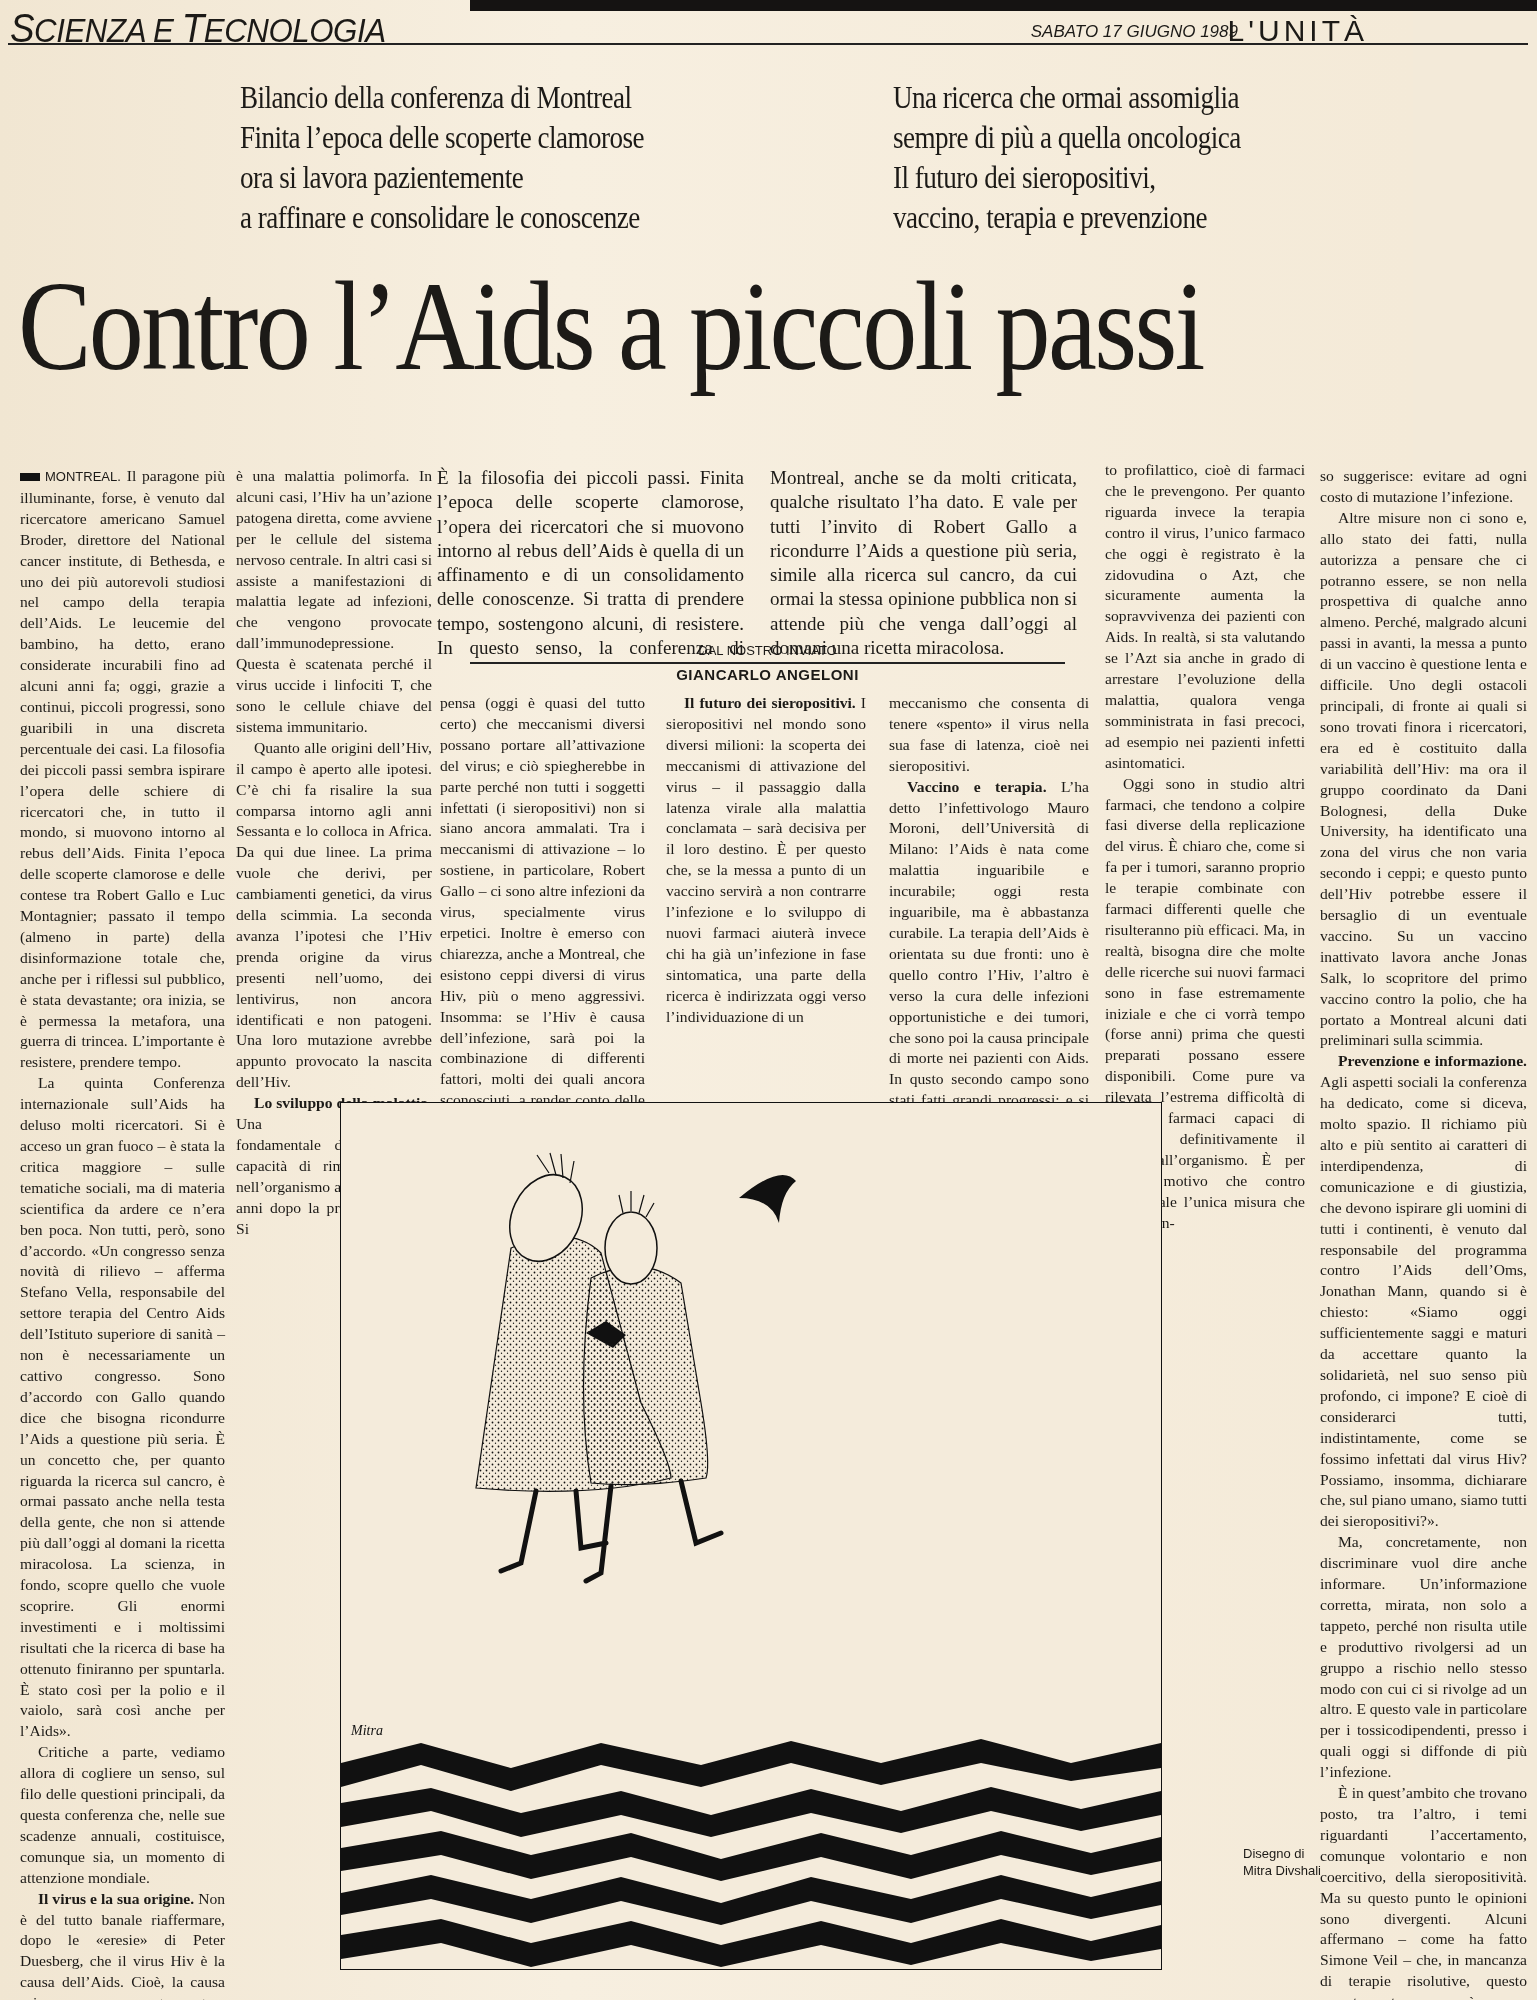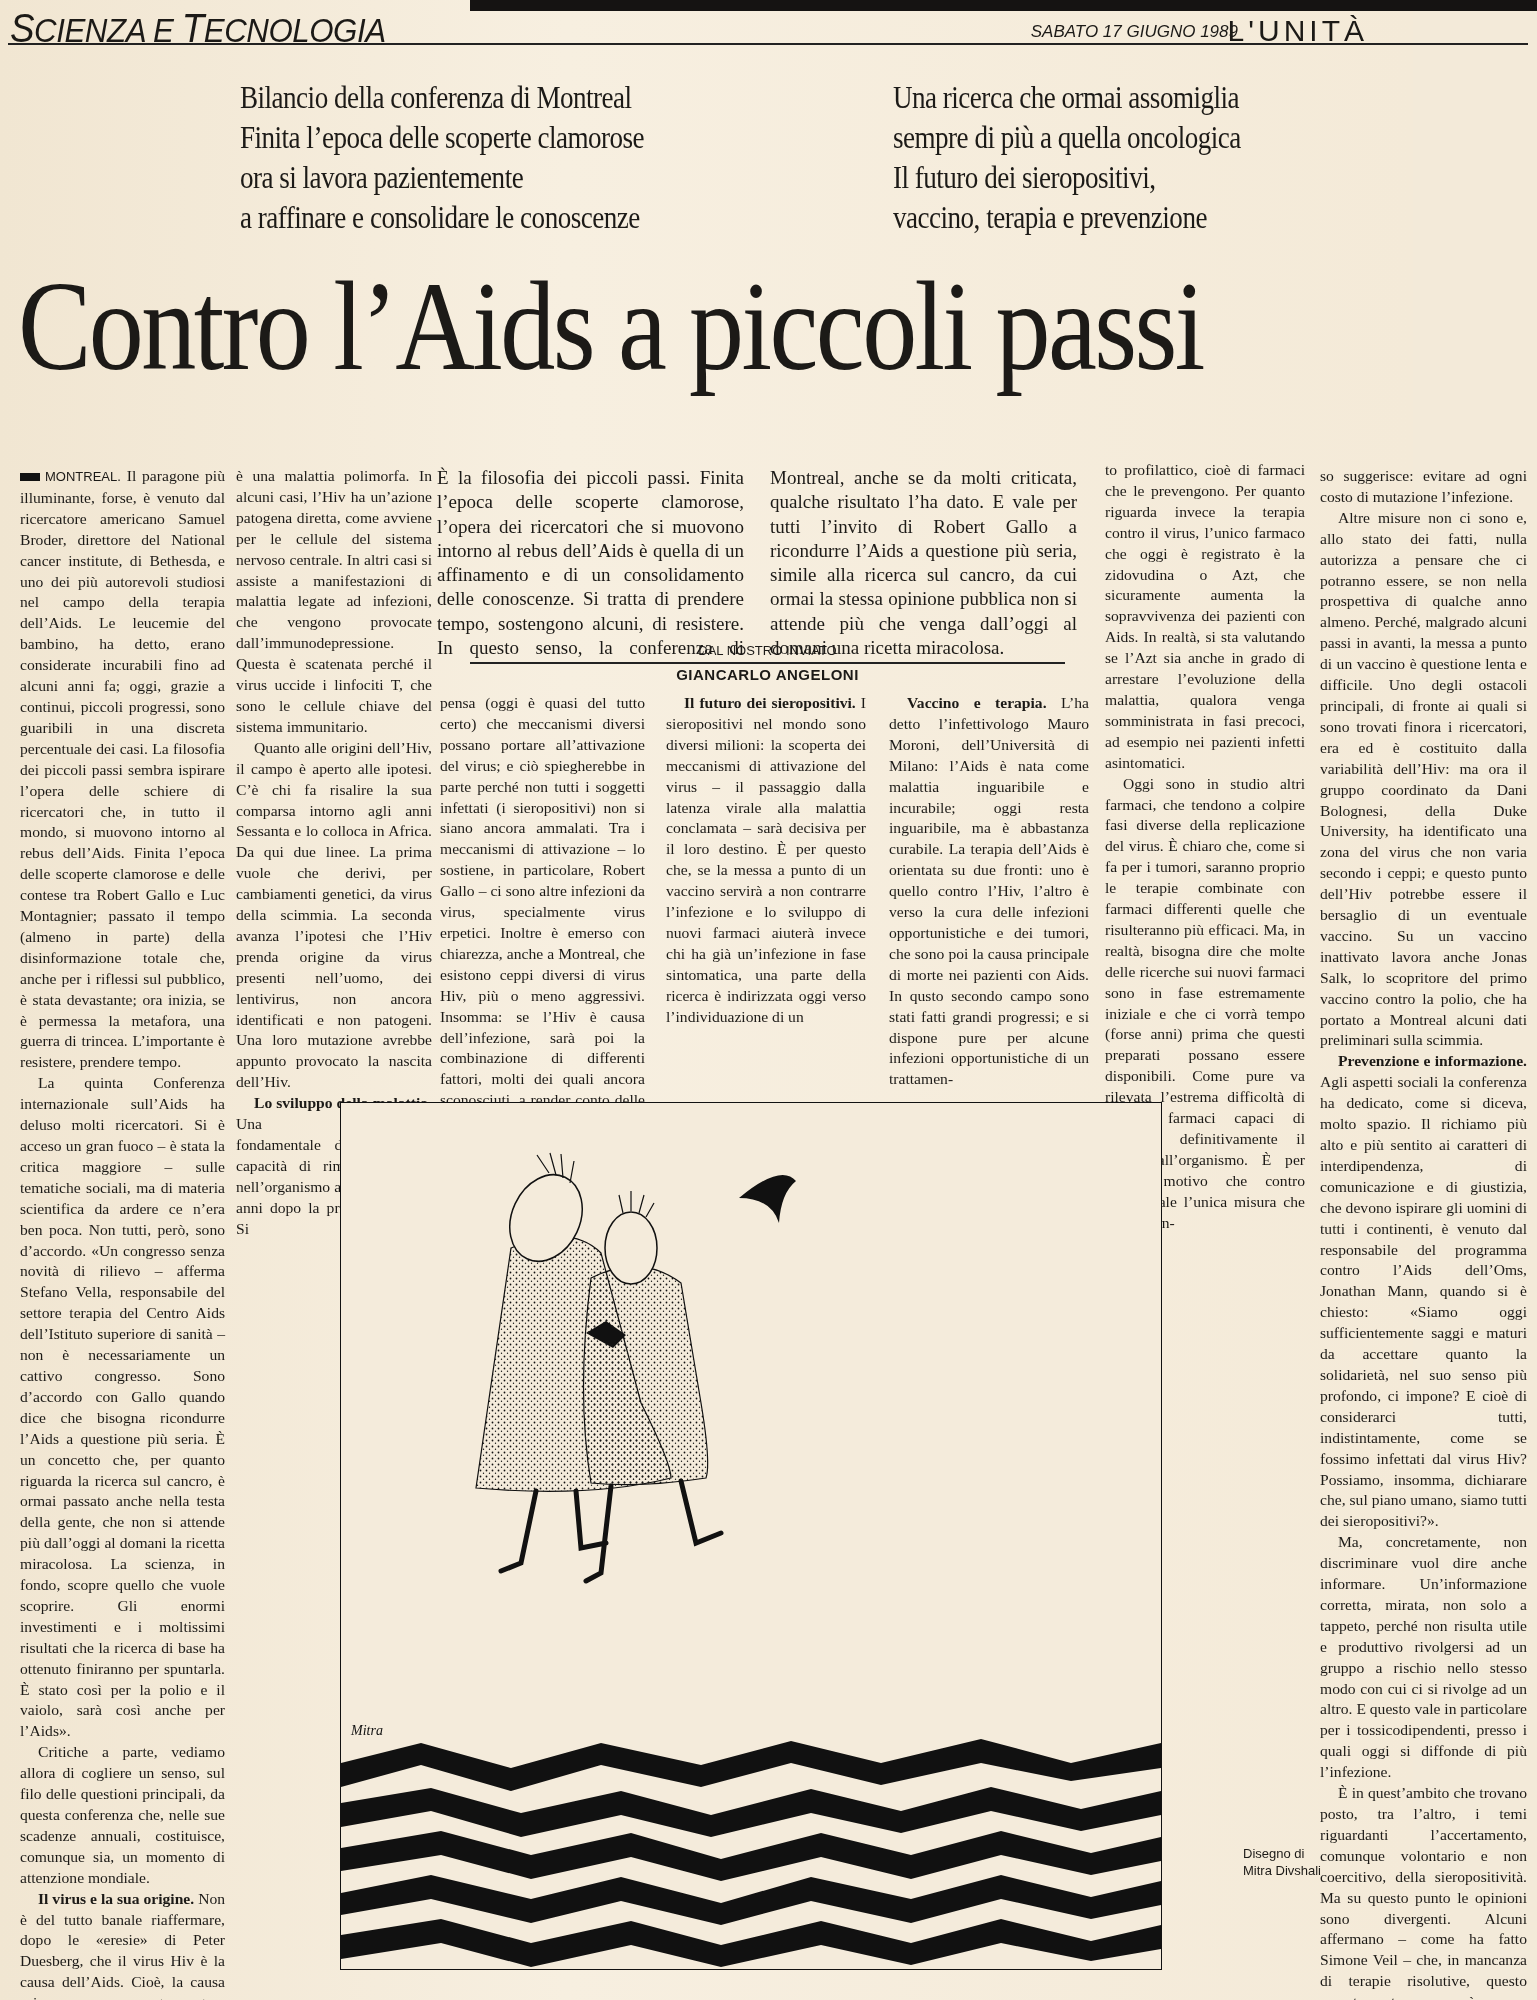--- a/index.html
+++ b/index.html
@@ -80,20 +80,21 @@
 
   <div class="col" style="left:440px;top:693px;width:205px;">
     <p class="first">pensa (oggi è quasi del tutto certo) che meccanismi diversi possano portare all’attivazione del virus; e ciò spiegherebbe in parte perché non tutti i soggetti infettati (i sieropositivi) non si siano ancora ammalati. Tra i meccanismi di attivazione – lo sostiene, in particolare, Robert Gallo – ci sono altre infezioni da virus, specialmente virus erpetici. Inoltre è emerso con chiarezza, anche a Montreal, che esistono ceppi diversi di virus Hiv, più o meno aggressivi. Insomma: se l’Hiv è causa dell’infezione, sarà poi la combinazione di differenti fattori, molti dei quali ancora sconosciuti, a render conto delle tappe successive, restare cioè asintoma-</p>
   </div>
 
   <div class="col" style="left:666px;top:693px;width:200px;">
     <p><b>Il futuro dei sieropositivi.</b> <span>I sieropositivi nel mondo sono diversi milioni: la scoperta dei meccanismi di attivazione del virus – il passaggio dalla latenza virale alla malattia conclamata – sarà decisiva per il loro destino. È per questo che, se la messa a punto di un vaccino servirà a non contrarre l’infezione e lo sviluppo di nuovi farmaci aiuterà invece chi ha già un’infezione in fase sintomatica, una parte della ricerca è indirizzata oggi verso l’individuazione di un</span></p>
   </div>
 
   <div class="col" style="left:889px;top:693px;width:200px;">
+    <p class="first">meccanismo che consenta di tenere «spento» il virus nella sua fase di latenza, cioè nei sieropositivi.</p>
     <p><b>Vaccino e terapia.</b> <span>L’ha detto l’infettivologo Mauro Moroni, dell’Università di Milano: l’Aids è nata come malattia inguaribile e incurabile; oggi resta inguaribile, ma è abbastanza curabile. La terapia dell’Aids è orientata su due fronti: uno è quello contro l’Hiv, l’altro è verso la cura delle infezioni opportunistiche e dei tumori, che sono poi la causa principale di morte nei pazienti con Aids. In qusto secondo campo sono stati fatti grandi progressi; e si dispone pure per alcune infezioni opportunistiche di un trattamen-</span></p>
   </div>
 
   <div class="col" style="left:1105px;top:460px;width:200px;">
     <p class="first">to profilattico, cioè di farmaci che le prevengono. Per quanto riguarda invece la terapia contro il virus, l’unico farmaco che oggi è registrato è la zidovudina o Azt, che sicuramente aumenta la sopravvivenza dei pazienti con Aids. In realtà, si sta valutando se l’Azt sia anche in grado di arrestare l’evoluzione della malattia, qualora venga somministrata in fasi precoci, ad esempio nei pazienti infetti asintomatici.</p>
     <p>Oggi sono in studio altri farmaci, che tendono a colpire fasi diverse della replicazione del virus. È chiaro che, come si fa per i tumori, saranno proprio le terapie combinate con farmaci differenti quelle che risulteranno più efficaci. Ma, in realtà, bisogna dire che molte delle ricerche sui nuovi farmaci sono in fase estremamente iniziale e che ci vorrà tempo (forse anni) prima che questi preparati possano essere disponibili. Come pure va rilevata l’estrema difficoltà di trovare farmaci capaci di sradicare definitivamente il virus dall’organismo. È per questo motivo che contro l’Aids vale l’unica misura che il buonsen-</p>
   </div>
 
   <div class="col" style="left:1320px;top:466px;width:207px;">
     <p class="first">so suggerisce: evitare ad ogni costo di mutazione l’infezione.</p>

